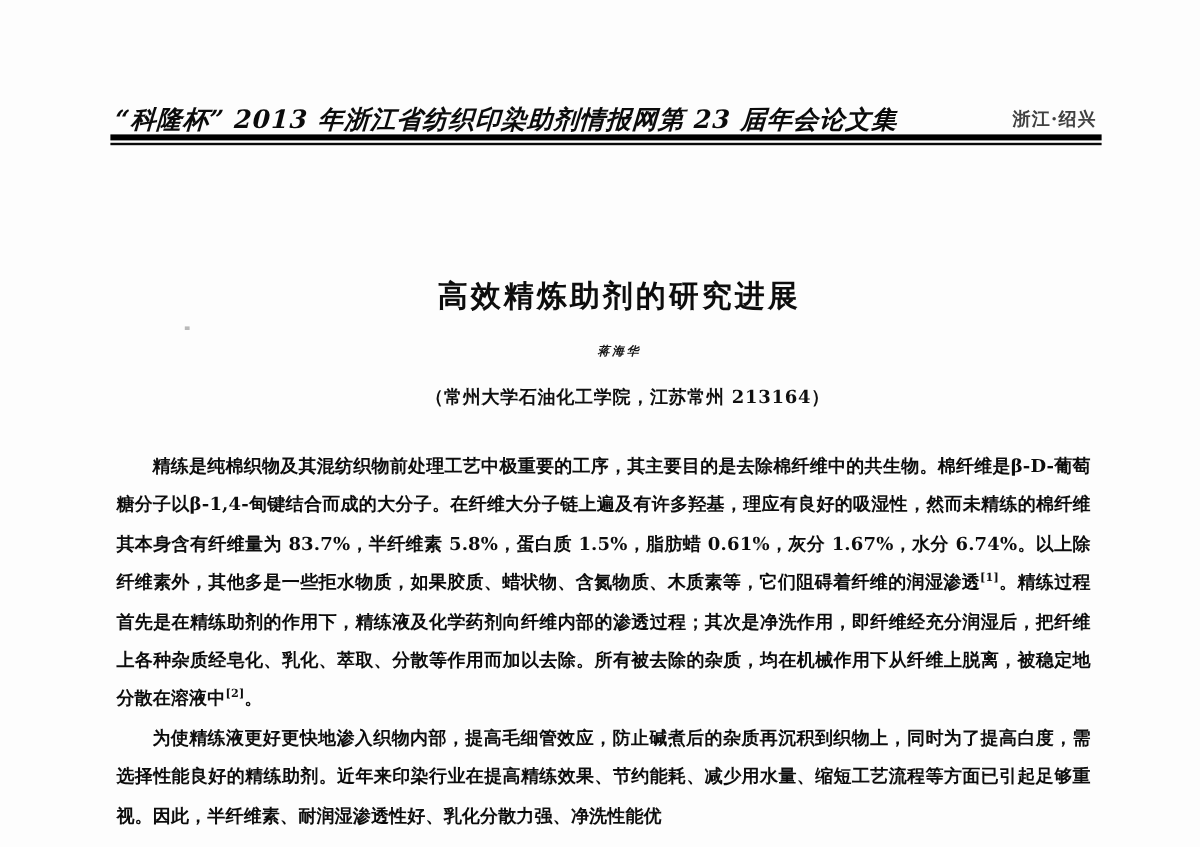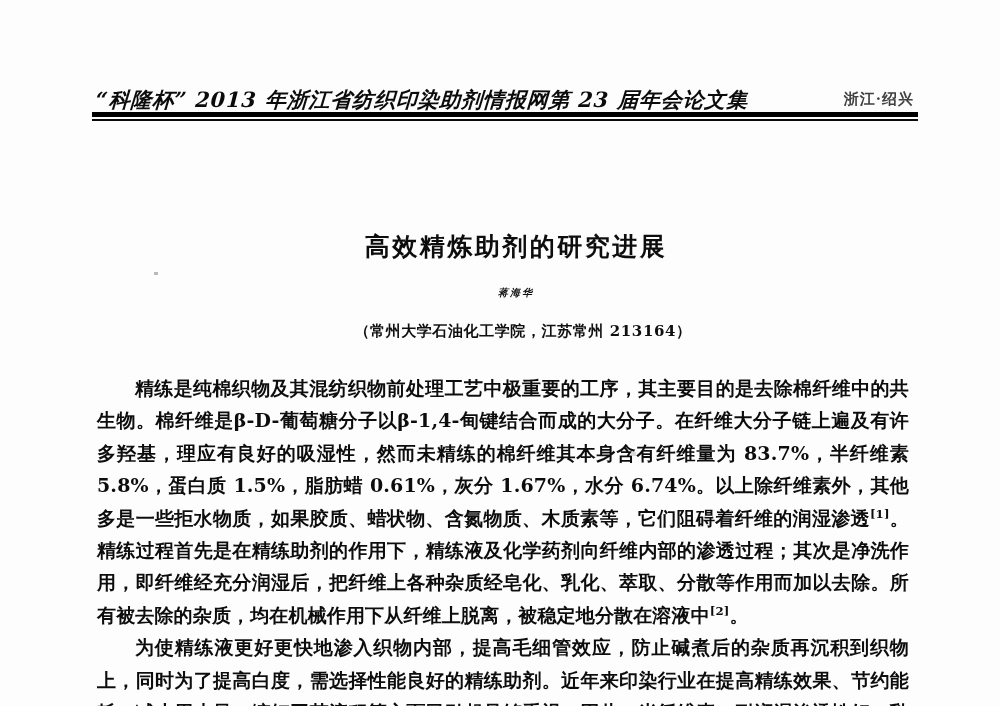--- a/index.html
+++ b/index.html
@@ -111,21 +111,21 @@
   
   .body-text {
     position: absolute;
     left: 97px;
     top: 372px;
     width: 812px;
   }
   .para {
     font-family: "DejaVu Serif", "Liberation Serif", serif;
     font-weight: 700;
-    font-size: 19px;
+    font-size: 15px;
     line-height: 32.4px;
     letter-spacing: 0.15px;
     color: #0d0d0d;
     text-align: justify;
     text-justify: inter-character;
     text-indent: 2em;
     margin: 0;
   }
   .para + .para {
     margin-top: 0;

